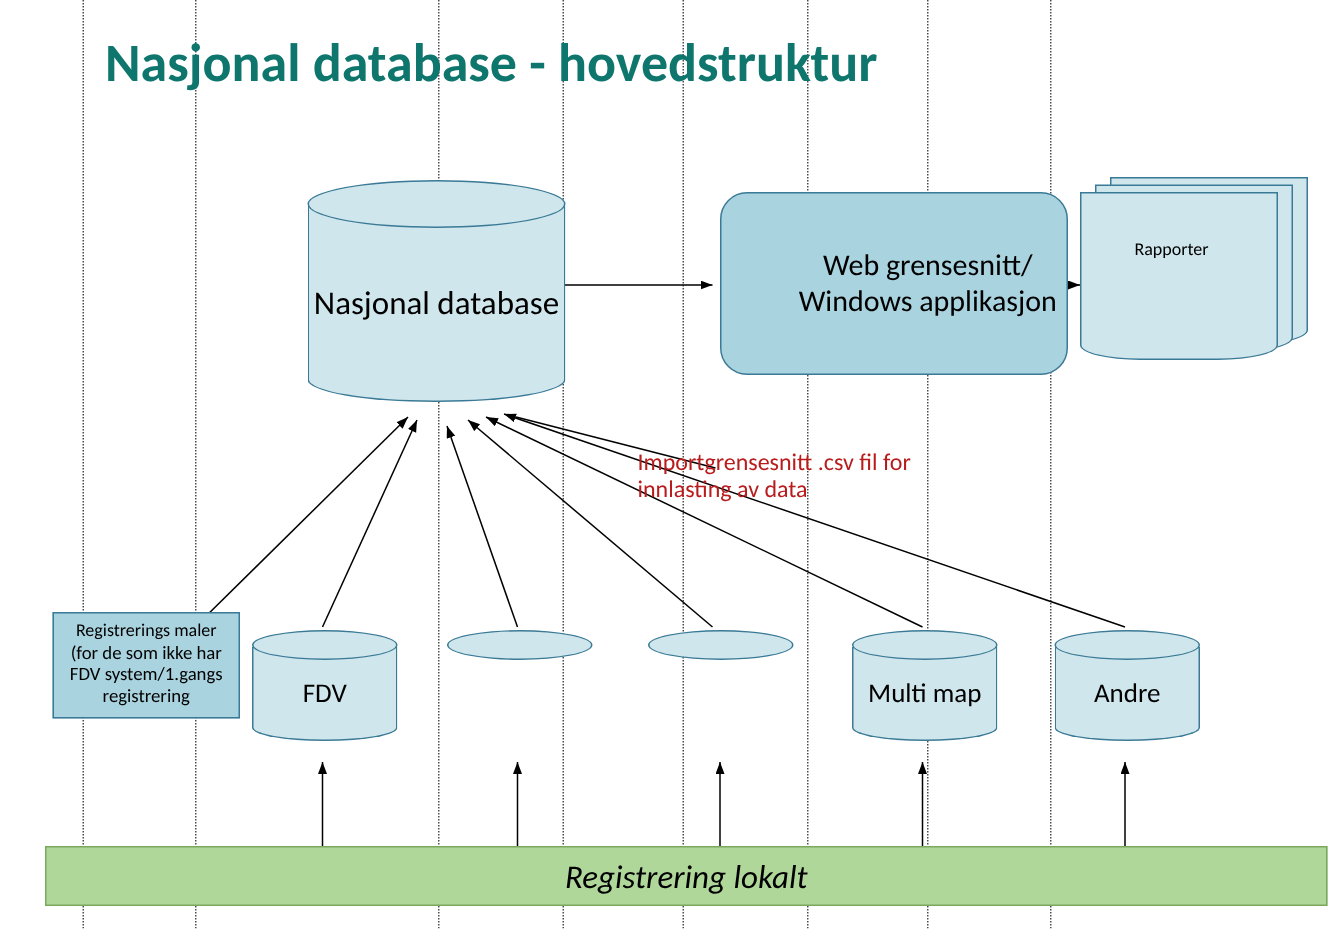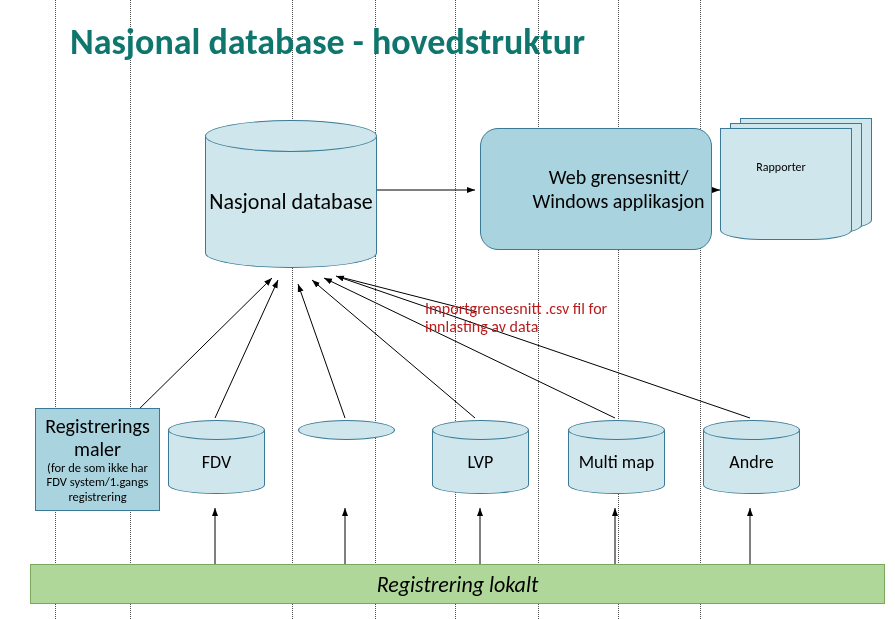--- a/index.html
+++ b/index.html
@@ -138,21 +138,21 @@
     width: 115px;
     border: 1px solid #3a7a96;
     background: #a9d3de;
     padding: 6px 4px;
     text-align: center;
     font-size: 12.5px;
     color: #000;
     line-height: 1.15;
   }
   .maler .mt {
-    font-size: 20px;
+    font-size: 12px;
   }
   
   .greenbar {
     position: absolute;
     left: 30px;
     right: 10px;
     height: 38px;
     bottom: 15px;
     background: #b0d79a;
     border: 1px solid #7aa85f;
@@ -252,23 +252,20 @@
   <div class="top"></div>
   <div class="body">
       <span>FDV</span>
     </div>
 </div>
 <div class="scyl" style="left:298px; top:420px;">
   <div class="top"></div>
 </div>
 <div class="scyl" style="left:432px; top:420px;">
   <div class="top"></div>
-  <div class="body">
-      <span>LVP</span>
-    </div>
 </div>
 <div class="scyl" style="left:568px; top:420px;">
   <div class="top"></div>
   <div class="body">
       <span>Multi map</span>
     </div>
 </div>
 <div class="scyl" style="left:703px; top:420px;">
   <div class="top"></div>
   <div class="body">

